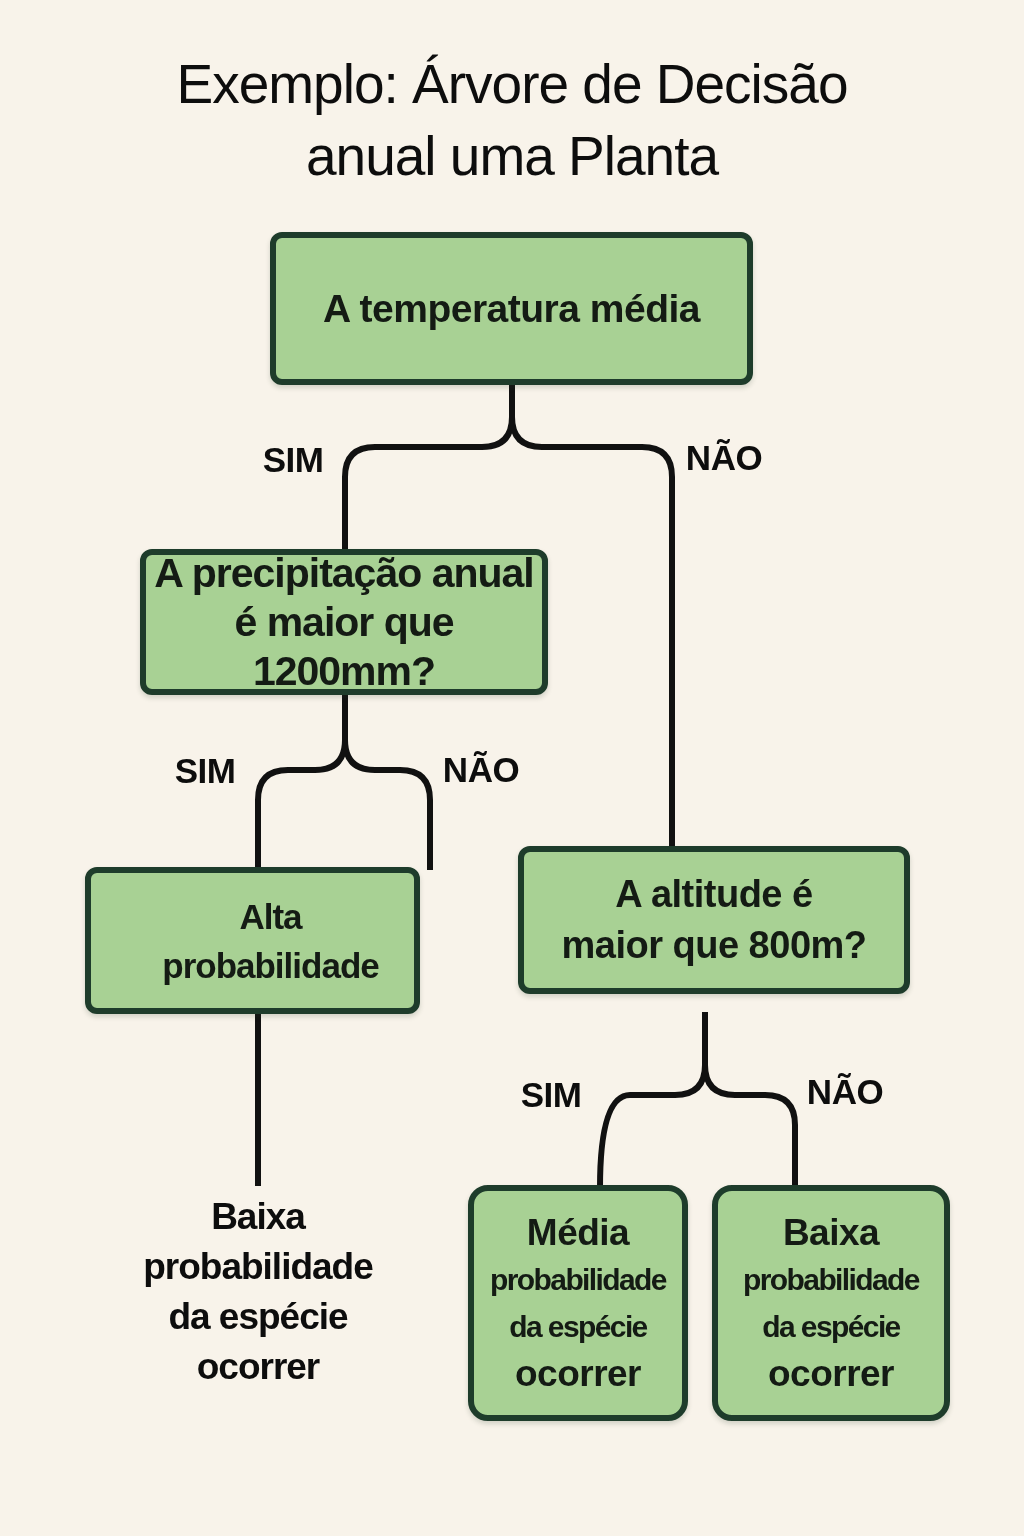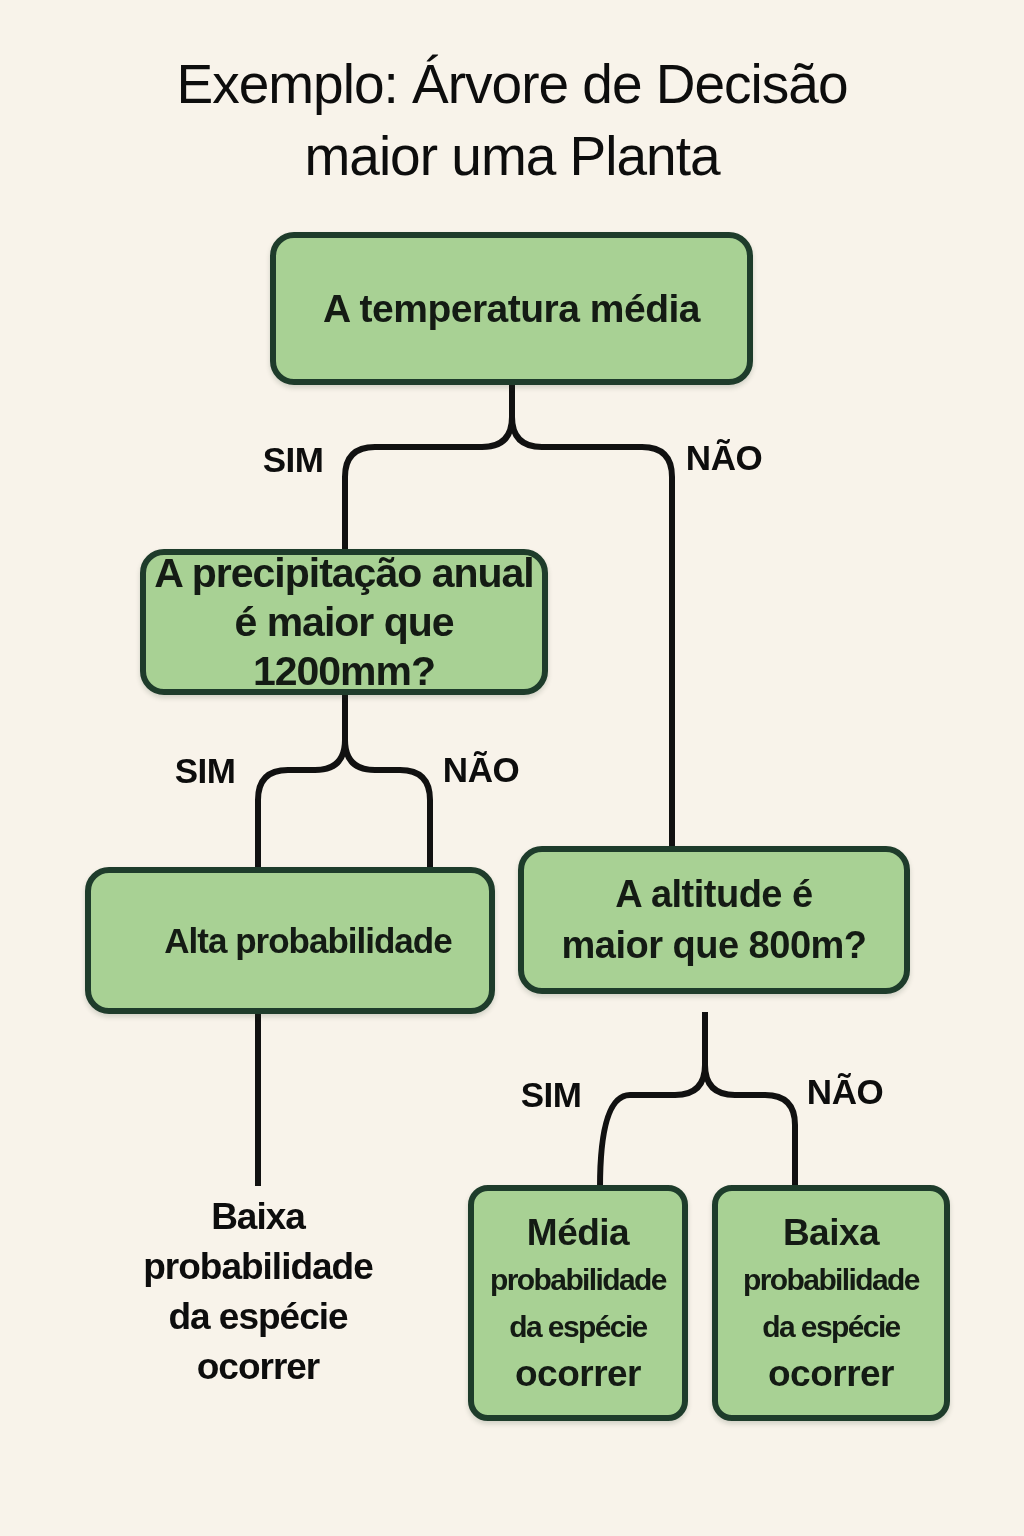--- a/index.html
+++ b/index.html
@@ -11,28 +11,28 @@
   .edges{position:absolute;left:0;top:0;width:1024px;height:1536px;}
   .title{
     position:absolute;top:48px;left:0;width:100%;text-align:center;
     font-size:55px;line-height:72px;font-weight:400;letter-spacing:-1px;
     color:var(--text_dark,#0d0d0d);
   }
   .node{
     position:absolute;box-sizing:border-box;
     background:var(--node_fill,#a8d194);
     border:6px solid var(--node_border,#1e3c2b);
-    border-radius:24px;
+    border-radius:12px;
     display:flex;flex-direction:column;align-items:center;justify-content:center;
     text-align:center;font-weight:700;color:var(--node_text,#141b14);
     box-shadow:0 3px 5px rgba(40,60,40,.18);
   }
   .node-temperature{left:270px;top:232px;width:483px;height:153px;font-size:39px;line-height:52px;letter-spacing:-0.5px;}
   .node-precipitation{left:140px;top:549px;width:408px;height:146px;font-size:41px;line-height:49px;letter-spacing:-1px;}
-  .node-high{left:85px;top:867px;width:410px;height:147px;font-size:35px;line-height:49px;letter-spacing:-1px;padding-left:36px;}
+  .node-high{left:85px;top:867px;width:335px;height:147px;font-size:35px;line-height:49px;letter-spacing:-1px;padding-left:36px;}
   .node-altitude{left:518px;top:846px;width:392px;height:148px;font-size:38px;line-height:51px;letter-spacing:-0.5px;}
   .node-medium{left:468px;top:1185px;width:220px;height:236px;font-size:30px;line-height:47px;border-radius:20px;}
   .node-low-right{left:712px;top:1185px;width:238px;height:236px;font-size:30px;line-height:47px;border-radius:20px;}
   .leaf-line-big{font-size:37px;letter-spacing:-0.5px;}
   .leaf-line-small{letter-spacing:-1.6px;}
   .branch-label{
     position:absolute;transform:translate(-50%,-50%);
     font-weight:700;font-size:35px;color:var(--text_dark,#0d0d0d);
     letter-spacing:-0.5px;white-space:nowrap;
   }
@@ -52,21 +52,21 @@
              M512 417 Q512 447 542 447 L642 447 Q672 447 672 477 L672 870" stroke="#111111"></path>
     <path stroke-width="6" d="M345 695 L345 740 Q345 770 315 770 L288 770 Q258 770 258 800 L258 870
              M345 740 Q345 770 375 770 L400 770 Q430 770 430 800 L430 870" stroke="#111111"></path>
     <path stroke-width="6" d="M258 1012 L258 1186" stroke="#111111"></path>
     <path stroke-width="6" d="M705 1012 L705 1065 Q705 1095 675 1095 L630 1095 Q600 1095 600 1188
              M705 1065 Q705 1095 735 1095 L765 1095 Q795 1095 795 1125 L795 1188" stroke="#111111"></path>
   </svg>
 
   <div class="title">
     <div>Exemplo: Árvore de Decisão</div>
-    <div>maior uma Planta</div>
+    <div>anual uma Planta</div>
   </div>
 
   <div class="node node-temperature">
     <div>A temperatura média</div>
   </div>
 
   <span class="branch-label" style="left:293px;top:460px;">SIM</span>
   <span class="branch-label" style="left:724px;top:458px;">NÃO</span>
 
   <div class="node node-precipitation">

